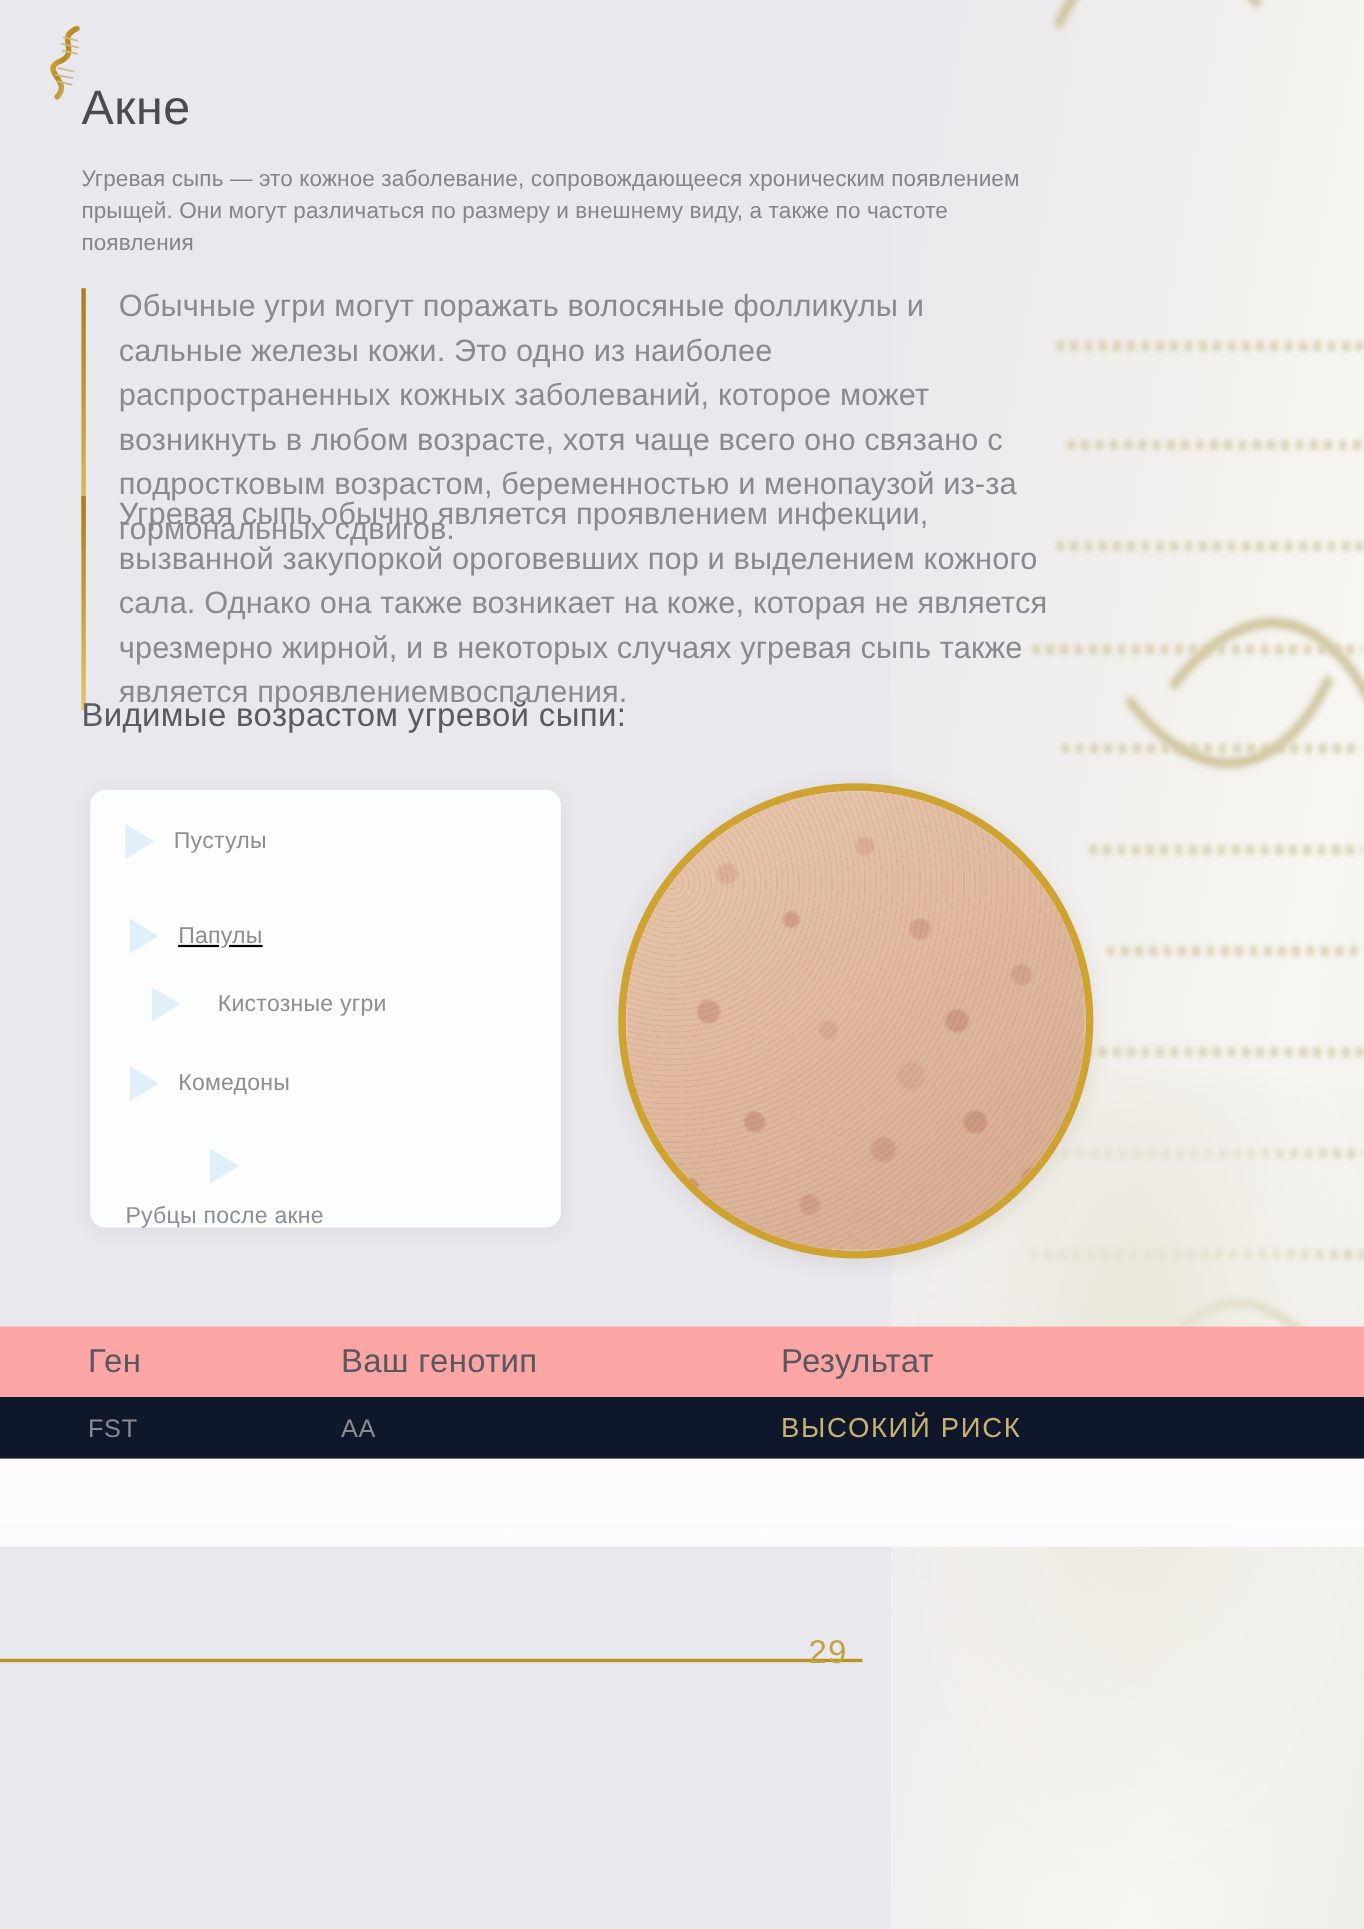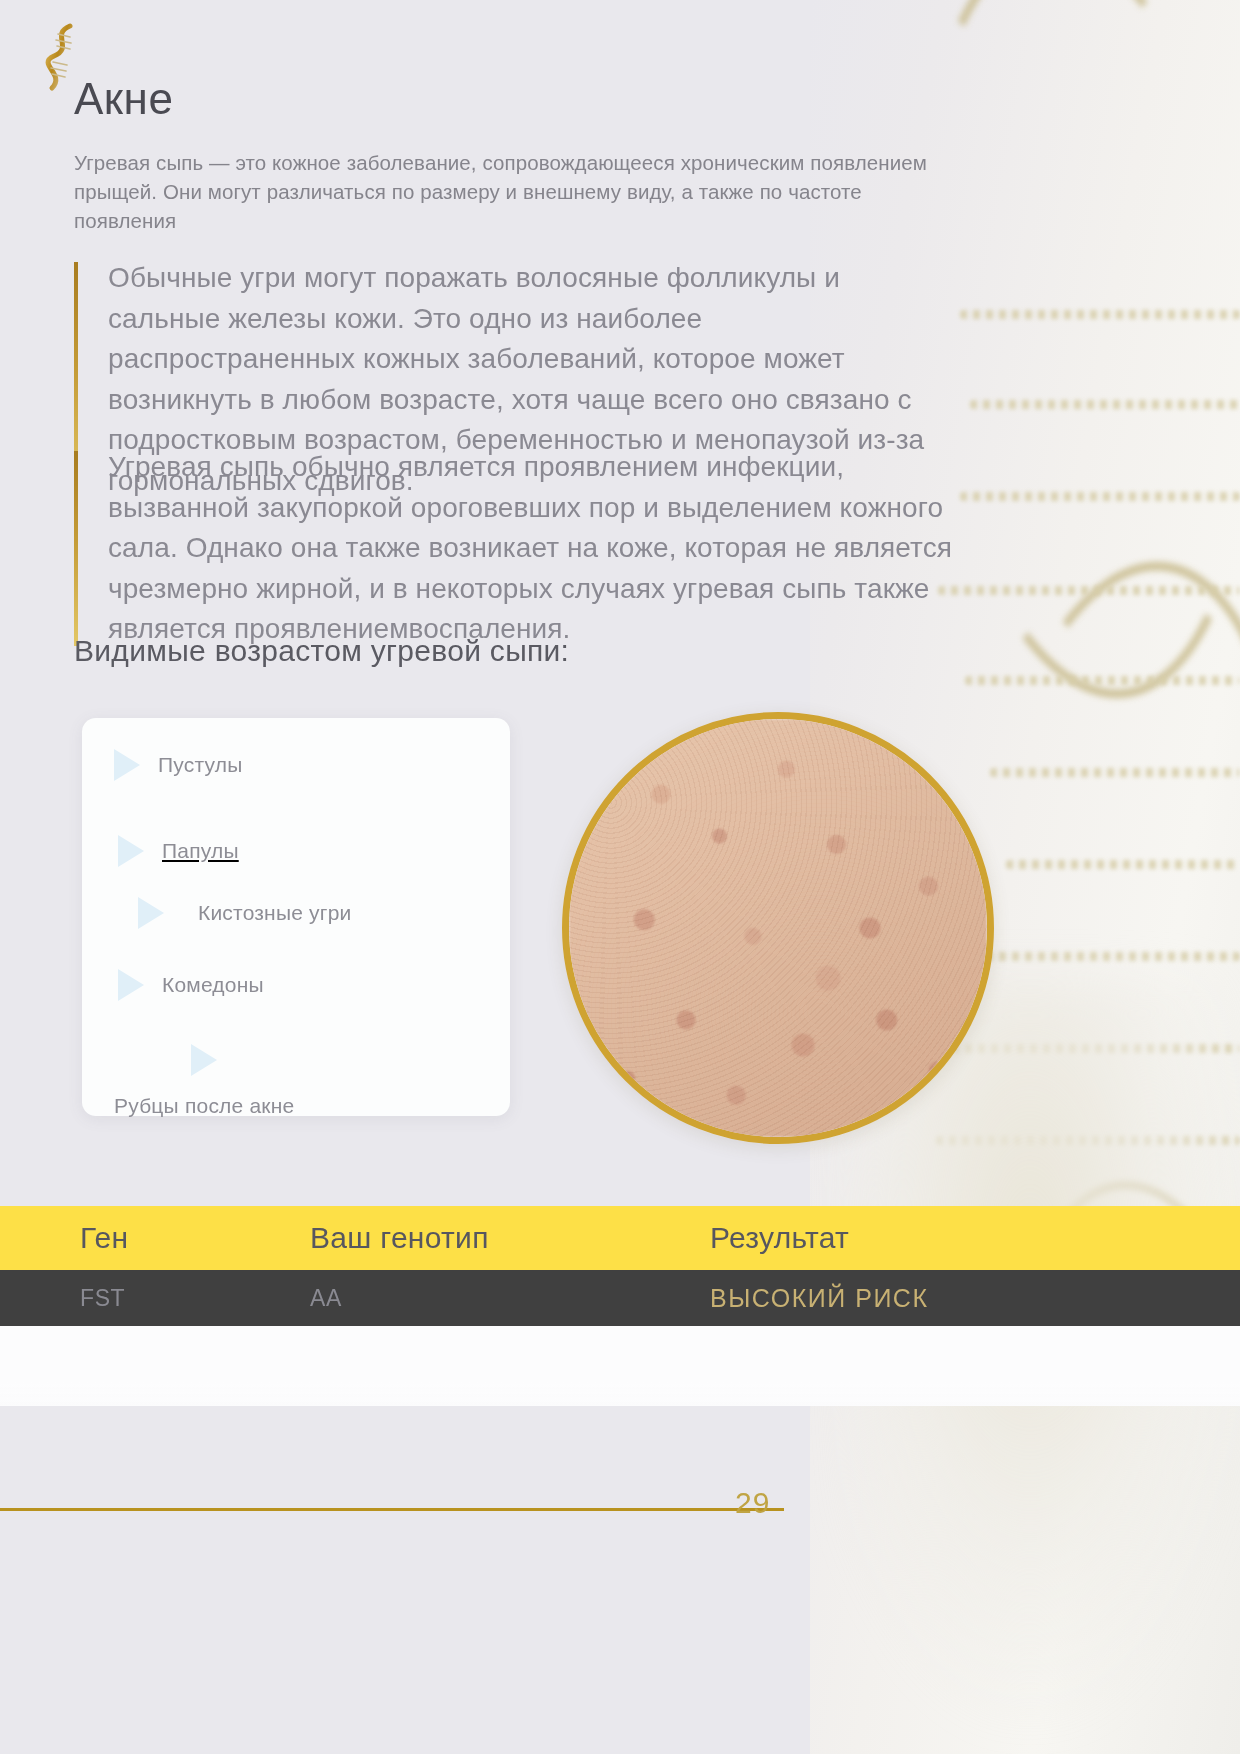--- a/index.html
+++ b/index.html
@@ -155,22 +155,22 @@
   .table-band {
     position:absolute; left:0; top:1206px; width:1240px; height:200px;
     background:linear-gradient(180deg, rgba(252,252,253,.0) 0%, rgba(252,252,253,.92) 22%, #fcfcfd 100%);
   }
   .gene-table { position:absolute; left:0; top:1206px; width:1240px; }
   .gene-table .thead,
   .gene-table .trow {
     position:relative; width:1240px; height:62px;
     display:flex; align-items:center;
   }
-  .gene-table .thead { background:#fde047; height:64px; }
-  .gene-table .trow  { background:#404040; height:56px; }
+  .gene-table .thead { background:#fca5a5; height:64px; }
+  .gene-table .trow  { background:#0f172a; height:56px; }
   .gene-table .after { height:56px; background:#fcfcfd; }
   .c0 { width:310px; padding-left:80px; }
   .c1 { width:400px; }
   .c2 { width:530px; }
   .thead .c0,.thead .c1,.thead .c2 {
     font-size:30px; font-weight:300; color:#57575f; letter-spacing:.3px;
   }
   .trow .c0,.trow .c1 {
     font-size:23px; font-weight:300; color:#8a8a92; letter-spacing:.6px;
   }

